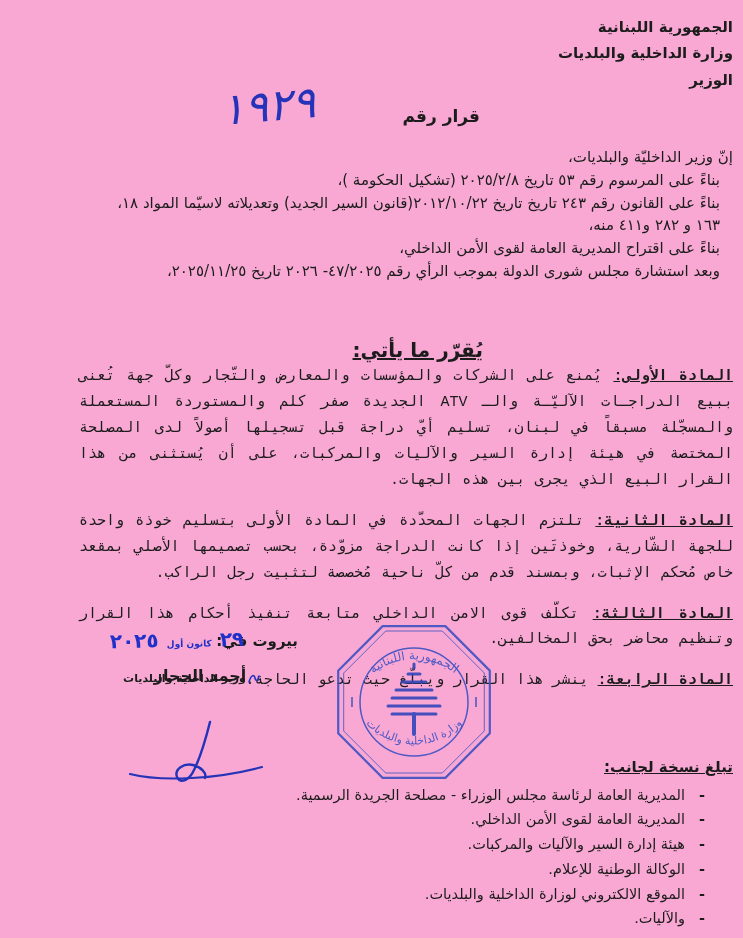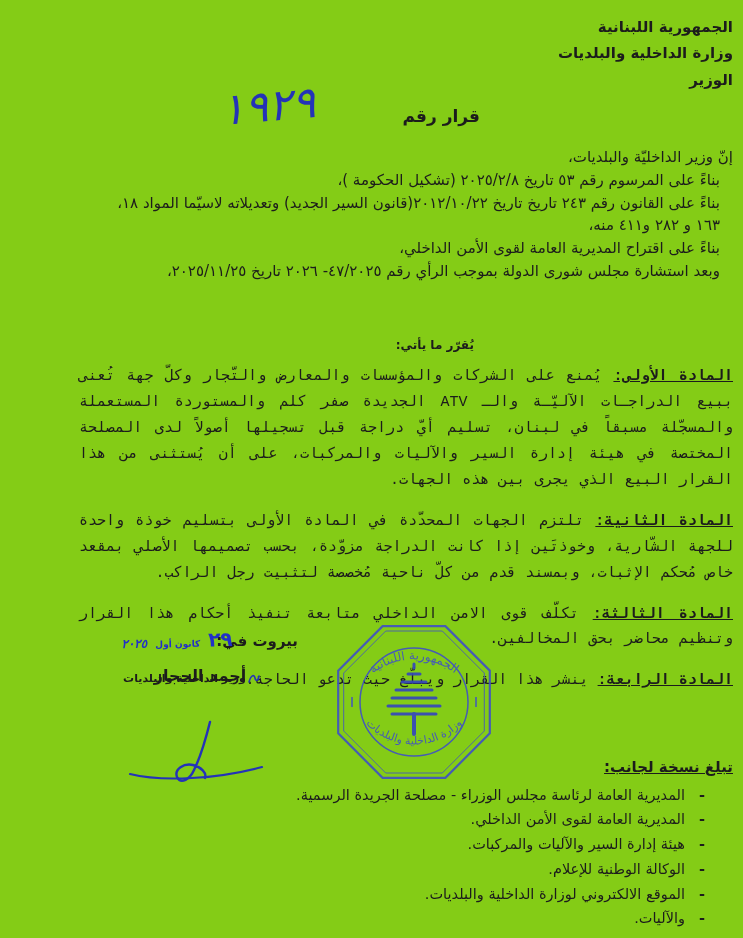--- a/index.html
+++ b/index.html
@@ -1,51 +1,51 @@
 <!DOCTYPE html>
 <html lang="ar" dir="rtl"><head>
 <meta charset="utf-8">
 <style>
   html,body{margin:0;padding:0;background:#e8e8e8;}
   .page{
     position:relative;width:743px;height:938px;margin:0 auto;
-    background:#84cc16;overflow:hidden;
+    background:#f9a8d4;overflow:hidden;
     font-family:"DejaVu Sans","Liberation Sans",sans-serif;
     color:#1c1c1c;direction:rtl;
   }
   .abs{position:absolute;}
   
   .header{top:14px;right:10px;text-align:right;font-weight:bold;font-size:15px;line-height:1.75;}
   
   .decree-label{top:106px;right:263px;font-weight:bold;font-size:17px;}
   .decree-number{
     top:80px;left:188px;width:160px;text-align:center;
     color:#2433b8;font-size:44px;font-style:italic;letter-spacing:9px;
     font-family:"DejaVu Serif","Liberation Serif",serif;
     transform:rotate(-5deg);
   }
   
   .preamble{top:146px;right:10px;left:60px;text-align:right;font-size:15px;line-height:1.52;}
   .preamble .line{white-space:nowrap;}
   .preamble .indent{padding-right:13px;}
   
-  .decision-heading{top:338px;right:269px;font-weight:bold;font-size:12px;}
+  .decision-heading{top:338px;right:260px;font-weight:bold;font-size:20px;text-decoration:underline;}
   
   .articles{top:364px;right:10px;width:654px;font-size:15px;line-height:1.73;text-align:justify;}
   .articles p{margin:0 0 15px 0;font-family:Liberation Mono, monospace;}
   .art-label{font-weight:bold;text-decoration:underline;}
   
   .place-label{top:632px;right:445px;font-weight:bold;font-size:15px;}
   .hand-date{
     top:628px;left:88px;width:178px;color:#2130c8;text-align:center;
     transform:rotate(-1deg);white-space:nowrap;
   }
   .hand-date .d{font-size:20px;font-weight:bold;letter-spacing:5px;}
   .hand-date .m{font-size:9px;font-weight:bold;margin:0 3px;}
-  .hand-date .y{font-size:12px;font-weight:bold;letter-spacing:2px;font-style:italic;}
+  .hand-date .y{font-size:20px;font-weight:bold;letter-spacing:2px;}
   .minister-title{top:672px;left:84px;width:216px;text-align:center;font-weight:bold;font-size:11px;white-space:nowrap;}
   .minister-name{top:666px;left:138px;width:124px;text-align:center;font-weight:bold;font-size:16px;}
   .signature-svg{top:718px;left:122px;}
   .seal-svg{top:616px;left:330px;opacity:.92;}
   .ink-mark{vertical-align:middle;margin-left:1px;}
   
   .distribution{top:756px;right:10px;left:40px;text-align:right;font-size:14.5px;line-height:1.5;}
   .dist-heading{font-weight:bold;font-size:15px;text-decoration:underline;margin-bottom:6px;}
   .dist-list{list-style:none;margin:0;padding:0 28px 0 0;}
   .dist-list li{margin-bottom:3px;}

